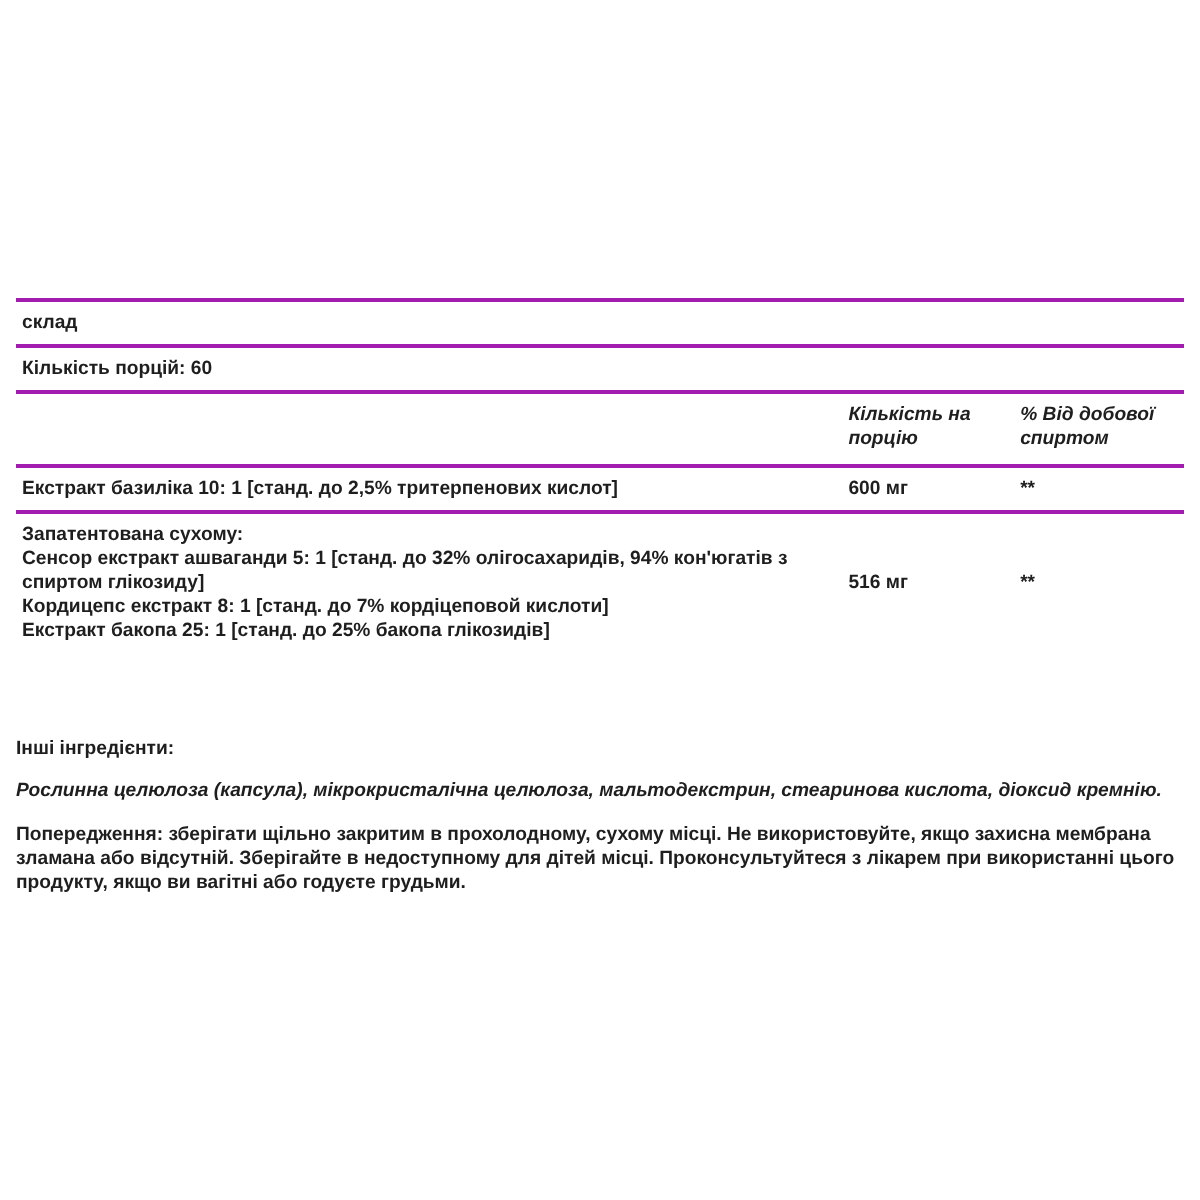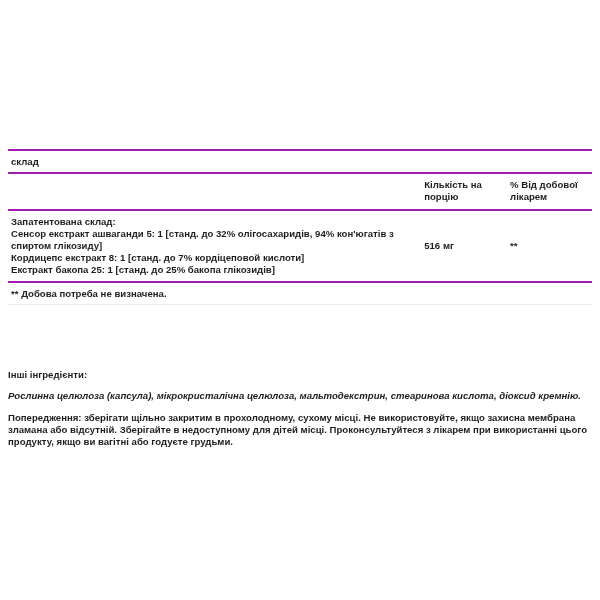--- a/index.html
+++ b/index.html
@@ -9,21 +9,21 @@
       color: #1e1e1e; font-size: 9.6px; font-weight: bold;
     }
     .wrap { position: absolute; left: 8px; top: 149px; width: 584px; }
     table { width: 100%; border-collapse: collapse; table-layout: fixed; }
     td, th {
       border-top: 2px solid #a21caf;
       text-align: left; vertical-align: middle;
       padding: 4px 3px; line-height: 12px; font-weight: bold;
     }
     tr.simple td { height: 13px; }
-    tr.hdr td { vertical-align: top; padding-top: 5px; padding-bottom: 6px; }
+    tr.hdr td { vertical-align: top; padding-top: 5px; padding-bottom: 6px; font-style: italic; }
     tr.blend td { padding-top: 5px; padding-bottom: 5px; }
     tr.last td { border-bottom: 1px solid #ececec; }
     .col-name { width: 408px; }
     .col-amt { width: 86px; }
     .col-dv { width: 84px; }
     .c-amt { padding-left: 4px; }
     .note td { padding-left: 3px; }
     .blend-line { display: block; }
     .section { position: absolute; left: 8px; width: 584px; line-height: 12px; }
   </style>
@@ -34,37 +34,42 @@
   <table>
     <colgroup>
       <col class="col-name">
         <col class="col-amt">
         <col class="col-dv">
     </colgroup>
     <tbody>
         <tr class="simple">
       <td colspan="3">склад</td>
     </tr>
+    <tr class="simple">
+      <td colspan="3">Кількість порцій: 60</td>
+    </tr>
     <tr class="hdr">
       <td></td>
       <td class="c-amt">Кількість на порцію</td>
-      <td>% Від добової лікарем</td>
+      <td>% Від добової спиртом</td>
+    </tr>
+    <tr class="simple">
+      <td>Екстракт базиліка 10: 1 [станд. до 2,5% тритерпенових кислот]</td>
+      <td class="c-amt">600 мг</td>
+      <td>**</td>
     </tr>
     <tr class="blend">
       <td>
-        <span class="blend-line">Запатентована склад:</span>
+        <span class="blend-line">Запатентована сухому:</span>
         <span class="blend-line">Сенсор екстракт ашваганди 5: 1 [станд. до 32% олігосахаридів, 94% кон'югатів з спиртом глікозиду]</span>
         <span class="blend-line">Кордицепс екстракт 8: 1 [станд. до 7% кордіцеповой кислоти]</span>
         <span class="blend-line">Екстракт бакопа 25: 1 [станд. до 25% бакопа глікозидів]</span>
       </td>
       <td class="c-amt">516 мг</td>
       <td>**</td>
-    </tr>
-    <tr class="simple last note">
-      <td colspan="3">** Добова потреба не визначена.</td>
     </tr>
   </tbody>
     </table>
 </div>
 
 <div class="section" style="top:369px;">Інші інгредієнти:</div>
 <div class="section" style="top:390px;font-style:italic;">Рослинна целюлоза (капсула), мікрокристалічна целюлоза, мальтодекстрин, стеаринова кислота, діоксид кремнію.</div>
 <div class="section" style="top:412px;">Попередження: зберігати щільно закритим в прохолодному, сухому місці. Не використовуйте, якщо захисна мембрана зламана або відсутній. Зберігайте в недоступному для дітей місці. Проконсультуйтеся з лікарем при використанні цього продукту, якщо ви вагітні або годуєте грудьми.</div>
 
 </body></html>

